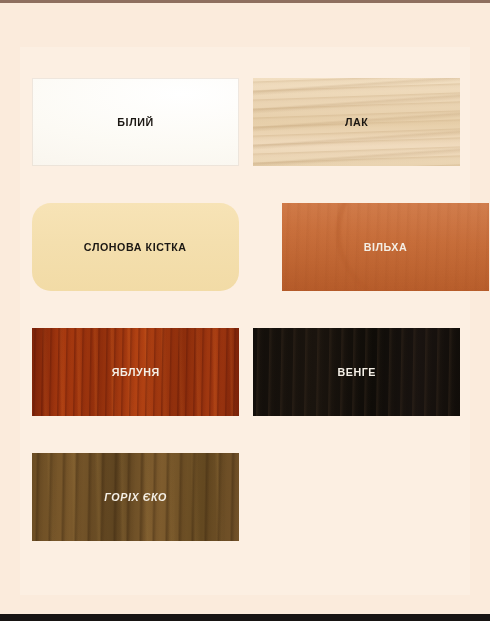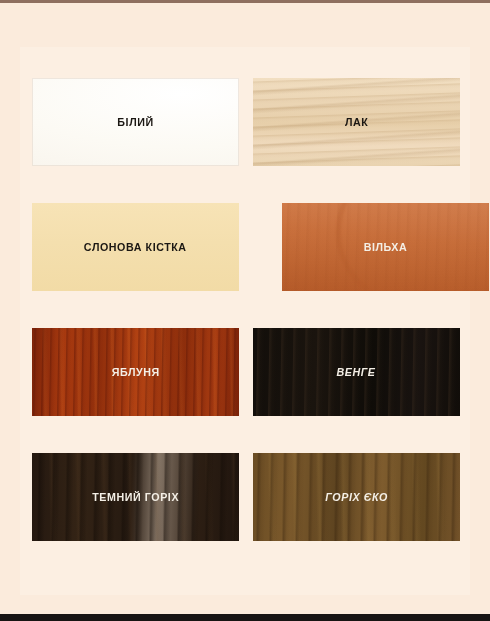--- a/index.html
+++ b/index.html
@@ -121,20 +121,21 @@
         rgba(175,140,96,0.00) 18px
       ),
       linear-gradient(180deg, #F2DFC2 0%, #EBD5B4 28%, #E7CFAA 52%, #F0DBBE 78%, #E9D3B0 100%);
     align-items: center;
   }
 
   
   .sw-ivory {
     background:
       linear-gradient(180deg, #F7E3B6 0%, #F4DFAE 45%, #F2DBA6 100%);
+    border-radius: 19px;
   }
 
   
   .sw-alder {
     background:
       linear-gradient(180deg, rgba(255,255,255,0.07) 0%, rgba(0,0,0,0.05) 100%),
       linear-gradient(185deg, #CE7440 0%, #C96A33 40%, #C4652F 70%, #BE5F2B 100%);
     margin-left: 29px;
   }
   .sw-alder .grain::before {
@@ -188,21 +189,20 @@
     background:
       repeating-linear-gradient(
         91deg,
         rgba(62,46,32,0.00) 0px,
         rgba(62,46,32,0.00) 4px,
         rgba(62,46,32,0.40) 5px,
         rgba(40,30,20,0.18) 8px,
         rgba(62,46,32,0.00) 12px
       ),
       linear-gradient(92deg, #120E0A 0%, #1A140E 30%, #0F0C08 58%, #191310 80%, #110D09 100%);
-    font-style: italic;
   }
 
   
   .sw-darkwalnut {
     background:
       repeating-linear-gradient(
         91deg,
         rgba(18,11,6,0.00) 0px,
         rgba(18,11,6,0.00) 6px,
         rgba(18,11,6,0.45) 8px,
@@ -274,24 +274,20 @@
       <div class="swatch sw-apple">
         <span class="grain"></span>
         <span class="label light">ЯБЛУНЯ</span>
       </div>
 
       <div class="swatch sw-wenge">
         <span class="grain"></span>
         <span class="label light">ВЕНГЕ</span>
       </div>
 
-      <div class="swatch sw-darkwalnut">
-        <span class="grain"></span>
-        <span class="label light">ТЕМНИЙ ГОРІХ</span>
-      </div>
 
       <div class="swatch sw-ecowalnut">
         <span class="grain"></span>
         <span class="label light">ГОРІХ ЄКО</span>
       </div>
 
     </div>
   </div>
 
   <div id="bottom-bar"></div>

